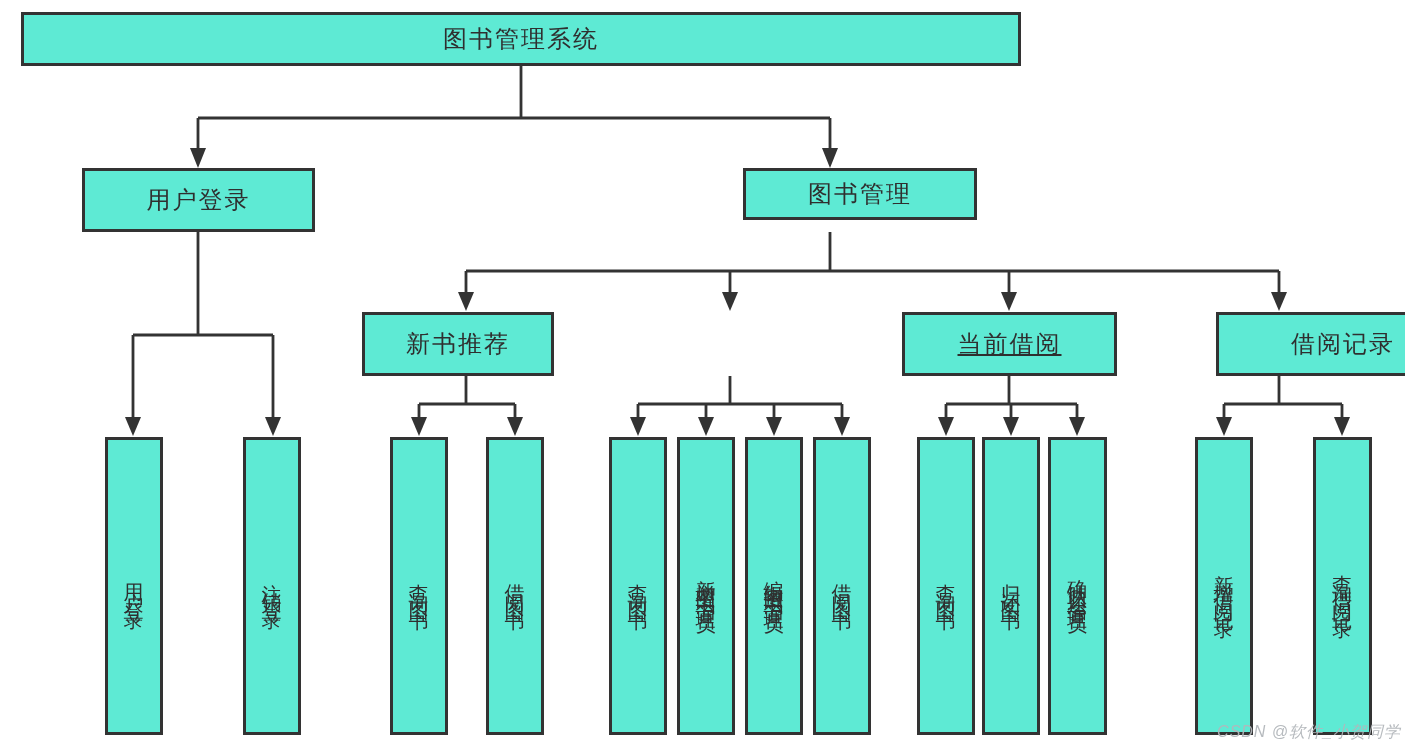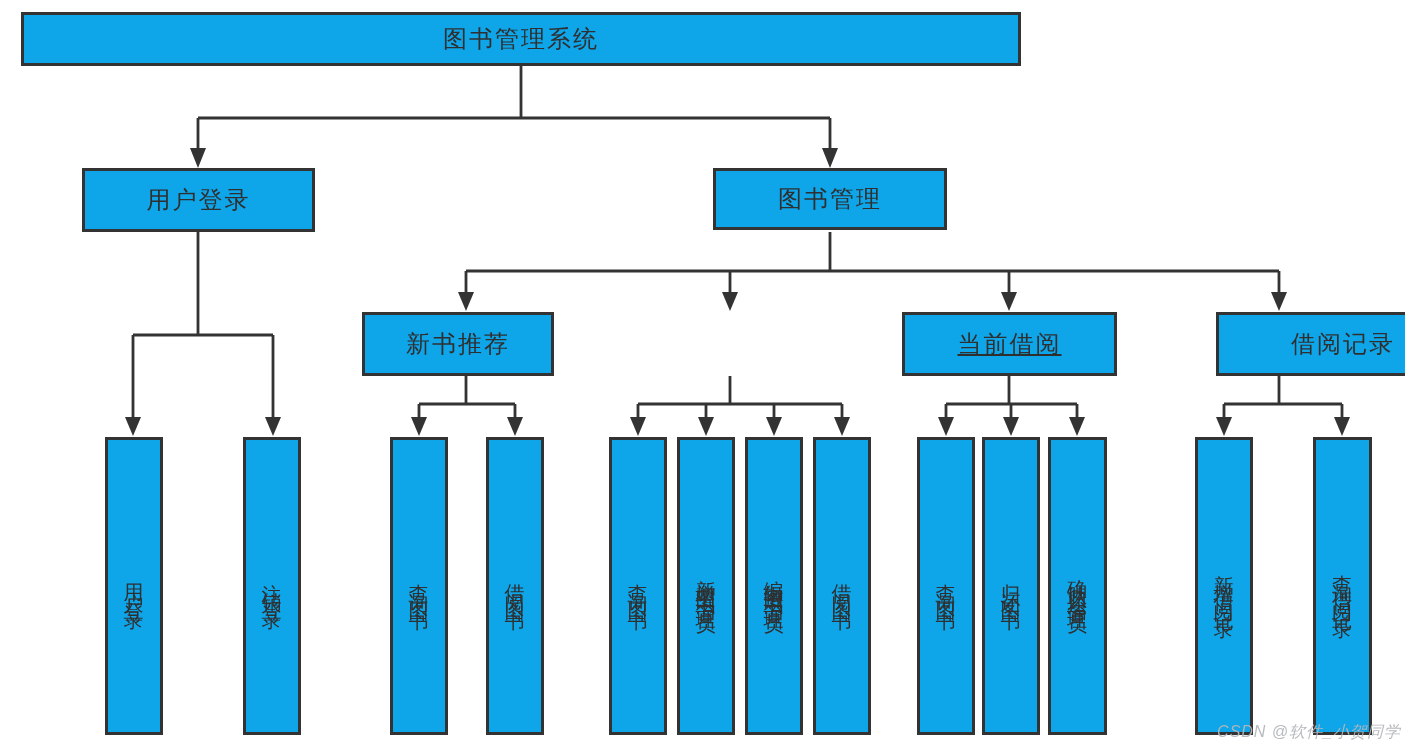--- a/index.html
+++ b/index.html
@@ -13,21 +13,21 @@
     color: #2f2f2f;
     overflow: hidden;
   }
   .wires {
     position: absolute;
     left: 0; top: 0;
     width: 1405px; height: 747px;
   }
   .node {
     position: absolute;
-    background: #0ea5e9;
+    background: #5eead4;
     border: 3px solid #333333;
     display: flex;
     align-items: center;
     justify-content: center;
     text-align: center;
   }
   .node.h span {
     font-size: 24px;
     letter-spacing: 2px;
     white-space: nowrap;
@@ -104,21 +104,21 @@
     </g>
   </svg>
 
   <div class="node h" style="left:21px; top:12px; width:1000px; height:54px;">
     <span>图书管理系统</span>
   </div>
 
   <div class="node h" style="left:82px; top:168px; width:233px; height:64px;">
     <span>用户登录</span>
   </div>
-  <div class="node h" style="left:713px; top:168px; width:234px; height:62px;">
+  <div class="node h" style="left:743px; top:168px; width:234px; height:52px;">
     <span>图书管理</span>
   </div>
 
   <div class="node h" style="left:362px; top:312px; width:192px; height:64px;">
     <span>新书推荐</span>
   </div>
   <div class="node h" style="left:902px; top:312px; width:215px; height:64px;text-decoration:underline;">
     <span>当前借阅</span>
   </div>
   <div class="node h" style="left:1216px; top:312px; width:254px; height:64px;">

